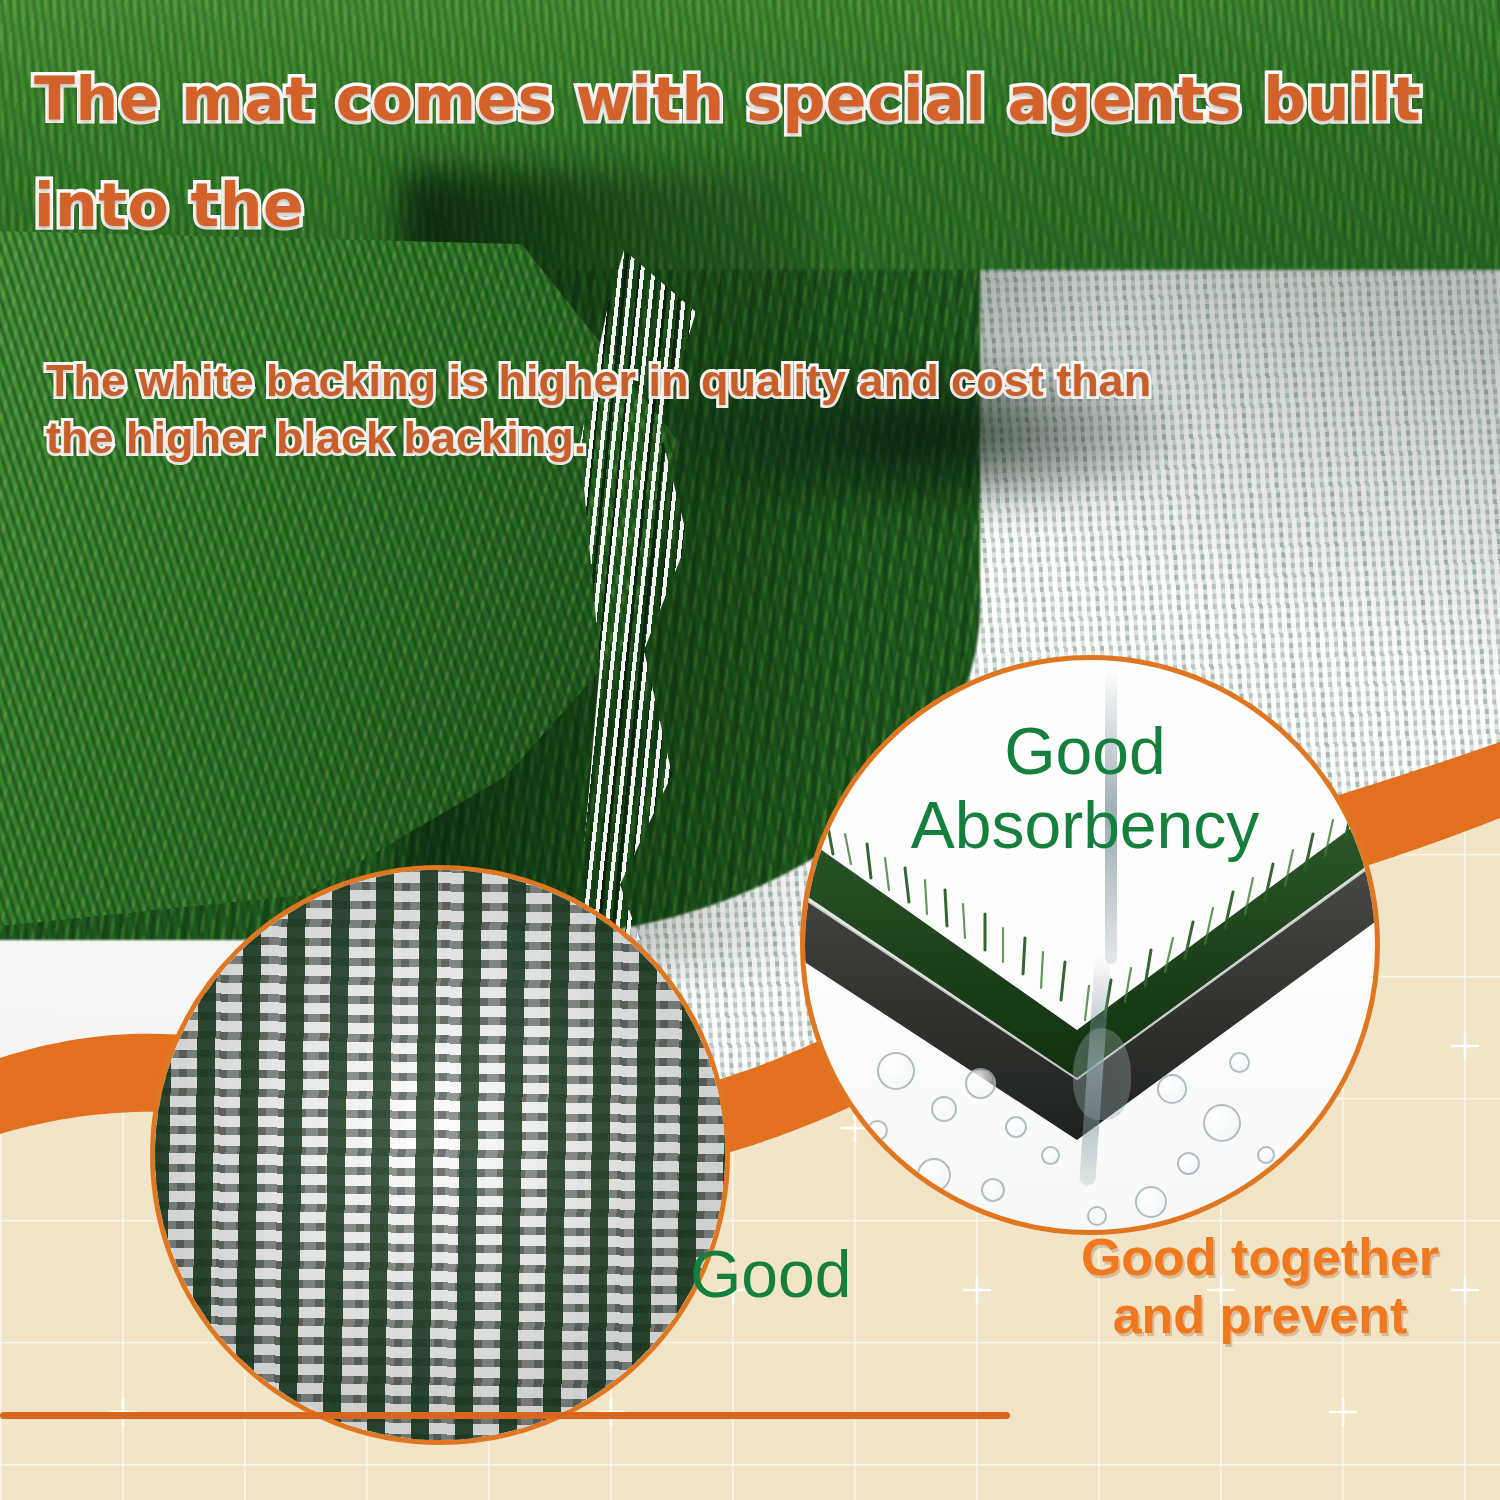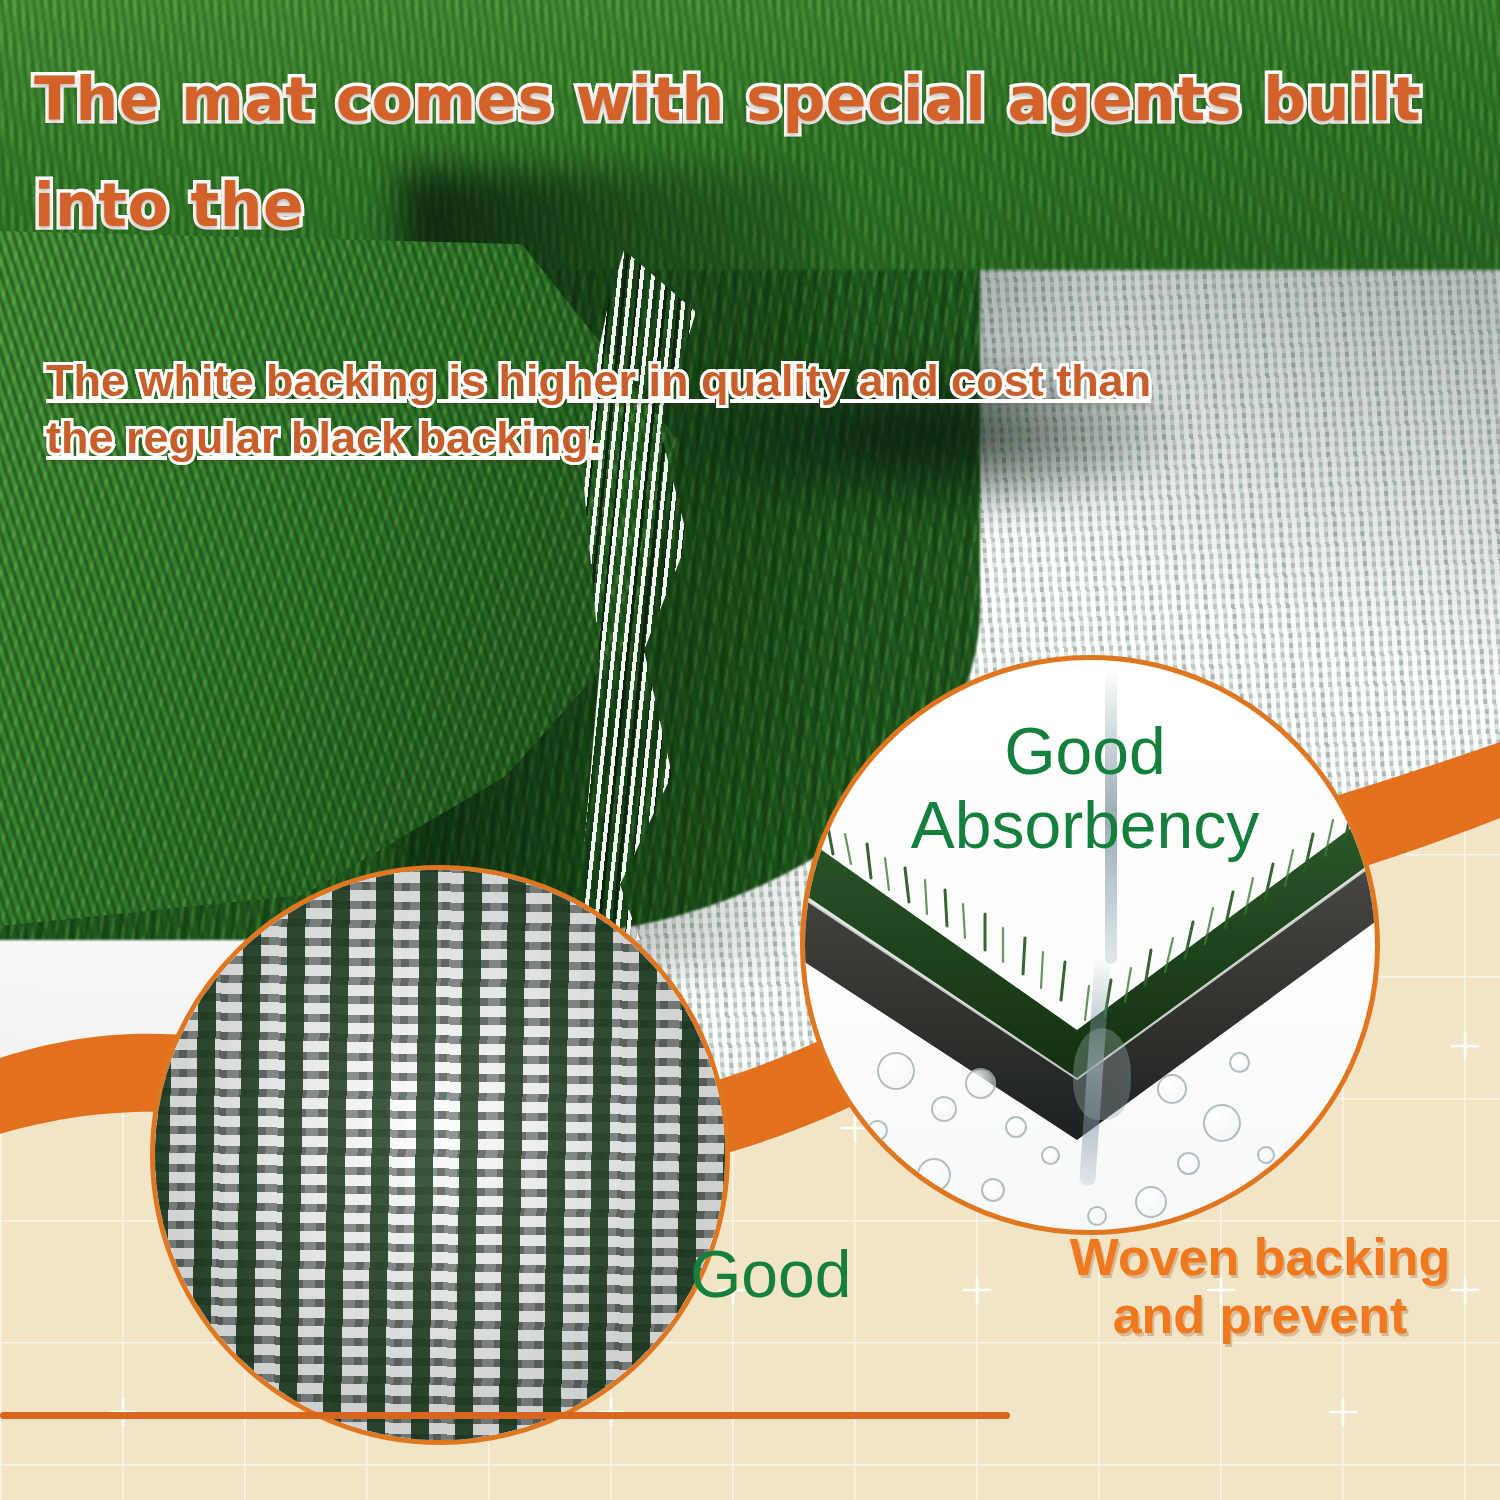--- a/index.html
+++ b/index.html
@@ -164,21 +164,21 @@
 
   .subline{
     position:absolute;left:46px;top:352px;width:1260px;
     font-family:"Liberation Sans",sans-serif;
     font-weight:700;font-size:45px;line-height:57px;
     color:#C85F2B;
     -webkit-text-stroke:6px #ffffff;
     paint-order:stroke fill;
     text-shadow:0 2px 4px rgba(60,40,20,.28);
   }
-  .subline span{display:block;text-decoration:underline;}
+  .subline span{display:block;}
 
   .callout-label{
     position:absolute;
     font-family:"Liberation Sans",sans-serif;
     font-weight:400;
     color:#15803d;
     text-align:center;
     line-height:1.12;
   }
   #label-absorbency{
@@ -344,32 +344,32 @@
     <div class="mesh"></div>
     <div class="mesh-soft"></div>
   </div>
 
   <div class="headline">
     <span>The mat comes with special agents built into the</span>
   </div>
 
   <div class="subline">
     <span>The white backing is higher in quality and cost than</span>
-    <span>the regular black backing.</span>
+    <span>the higher black backing.</span>
   </div>
 
   <div class="callout-label" id="label-absorbency">
     <span>Good</span>
     <span>Absorbency</span>
   </div>
 
   <div class="callout-label" id="label-drainage">
     <span>Good</span>
   </div>
 
   <div id="label-woven">
-    <span>Woven backing</span>
+    <span>Good together</span>
     <span>and prevent</span>
   </div>
 
   <div class="rule"></div>
 
 </div>
 
 </body></html>

